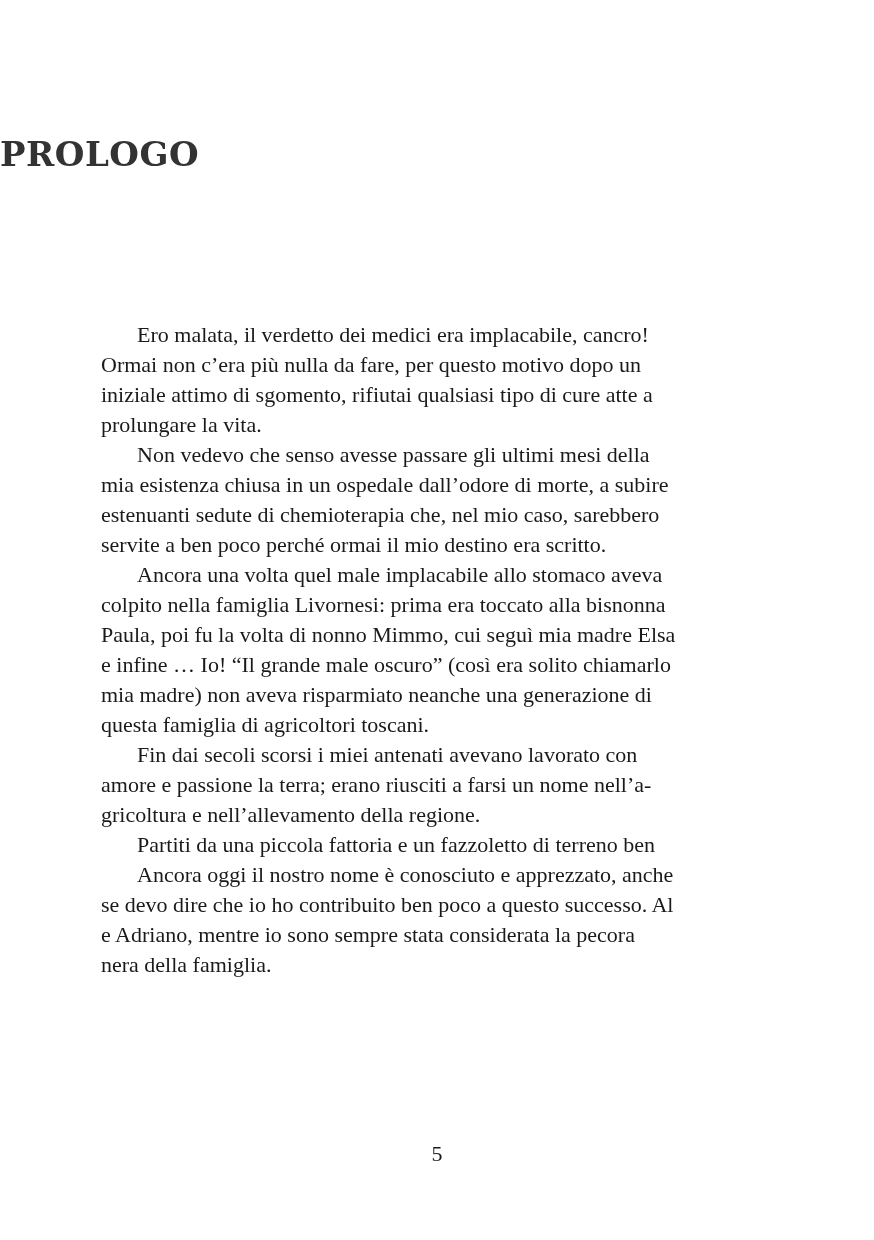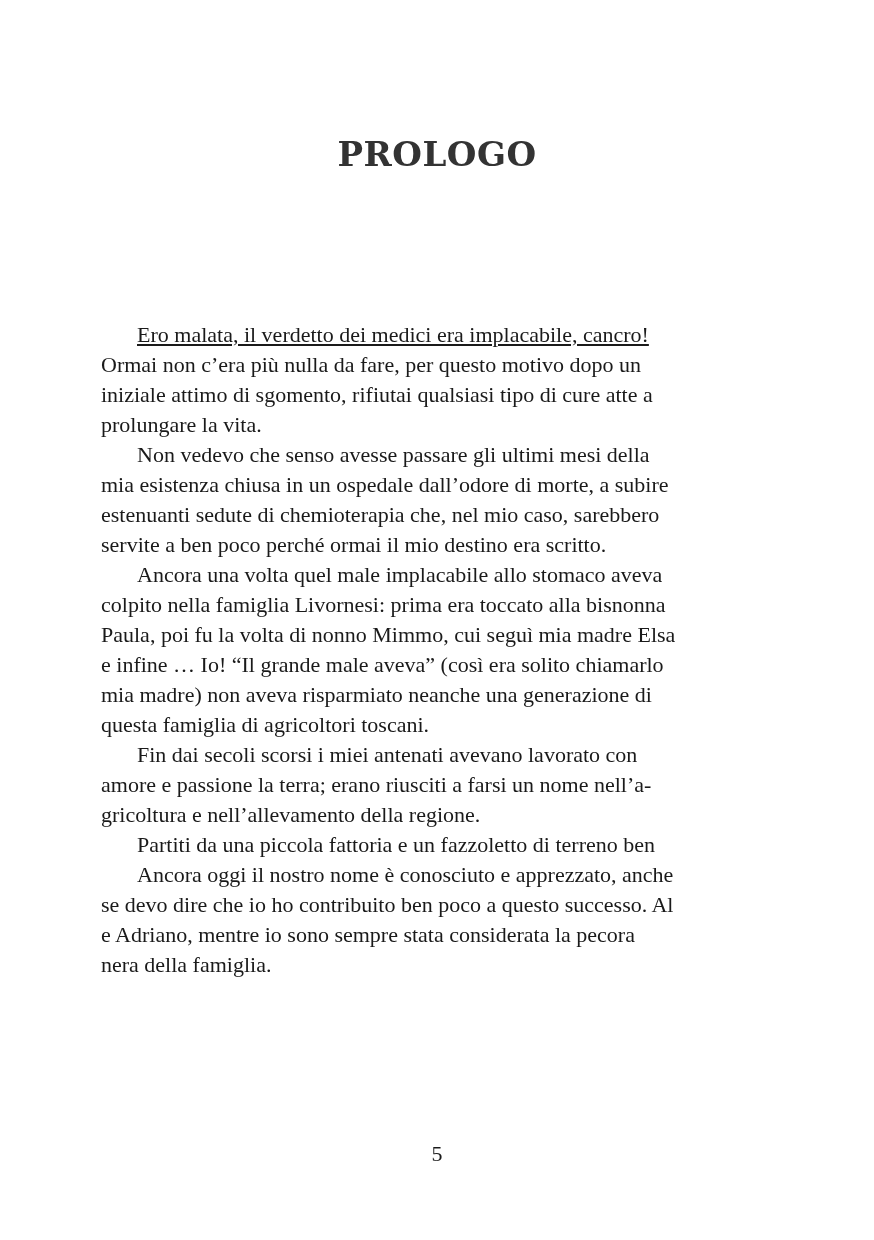--- a/index.html
+++ b/index.html
@@ -19,21 +19,21 @@
       position: absolute;
       left: 0; top: 0;
       width: 874px;
       height: 1240px;
     }
     .title {
       position: absolute;
       top: 130px;
       left: 0;
       width: 874px;
-      text-align: center;
+      text-align: left;
       font-family: "DejaVu Serif", "Liberation Serif", serif;
       font-weight: bold;
       font-size: 34px;
       letter-spacing: 0.5px;
       color: #333333;
       line-height: 48px;
     }
     .body-text {
       position: absolute;
       top: 320px;
@@ -68,38 +68,38 @@
   </style>
 </head>
 <body>
 
 <div class="page">
   <h1 class="title" style="margin:0;">PROLOGO</h1>
 
   <div class="body-text">
 
     <p style="margin:0;">
-      <span class="line indent" style="word-spacing: 0px; text-align: right; text-align-last: left; text-decoration: underline;">Ero malata, il verdetto dei medici era implacabile, cancro!</span>
+      <span class="line indent" style="word-spacing: 0px; text-align: right; text-align-last: left;">Ero malata, il verdetto dei medici era implacabile, cancro!</span>
       <span class="line" style="word-spacing: 0px; text-align: left; text-align-last: left;">Ormai non c’era più nulla da fare, per questo motivo dopo un</span>
       <span class="line" style="word-spacing: 0px; text-align: left; text-align-last: left;">iniziale attimo di sgomento, rifiutai qualsiasi tipo di cure atte a</span>
       <span class="line last">prolungare la vita.</span>
     </p>
 
     <p style="margin:0;">
       <span class="line indent" style="word-spacing: 0px; text-align: left; text-align-last: left;">Non vedevo che senso avesse passare gli ultimi mesi della</span>
       <span class="line" style="word-spacing: 0px; text-align: left; text-align-last: left;">mia esistenza chiusa in un ospedale dall’odore di morte, a subire</span>
       <span class="line" style="word-spacing: 0px; text-align: left; text-align-last: left;">estenuanti sedute di chemioterapia che, nel mio caso, sarebbero</span>
       <span class="line last">servite a ben poco perché ormai il mio destino era scritto.</span>
     </p>
 
     <p style="margin:0;">
       <span class="line indent" style="word-spacing: 0px; text-align: right; text-align-last: left;">Ancora una volta quel male implacabile allo stomaco aveva</span>
       <span class="line" style="word-spacing: 0px; text-align: left; text-align-last: left;">colpito nella famiglia Livornesi: prima era toccato alla bisnonna</span>
       <span class="line" style="word-spacing: 0px; text-align: left; text-align-last: left;">Paula, poi fu la volta di nonno Mimmo, cui seguì mia madre Elsa</span>
-      <span class="line" style="word-spacing: 0px; text-align: left; text-align-last: left;">e infine … Io! “Il grande male aveva” (così era solito chiamarlo</span>
+      <span class="line" style="word-spacing: 0px; text-align: left; text-align-last: left;">e infine … Io! “Il grande male oscuro” (così era solito chiamarlo</span>
       <span class="line" style="word-spacing: 0px; text-align: right; text-align-last: left;">mia madre) non aveva risparmiato neanche una generazione di</span>
       <span class="line last">questa famiglia di agricoltori toscani.</span>
     </p>
 
     <p style="margin:0;">
       <span class="line indent" style="word-spacing: 0px; text-align: left; text-align-last: left;">Fin dai secoli scorsi i miei antenati avevano lavorato con</span>
       <span class="line" style="word-spacing: 0px; text-align: right; text-align-last: left;">amore e passione la terra; erano riusciti a farsi un nome nell’a-</span>
       <span class="line last">gricoltura e nell’allevamento della regione.</span>
     </p>
 

